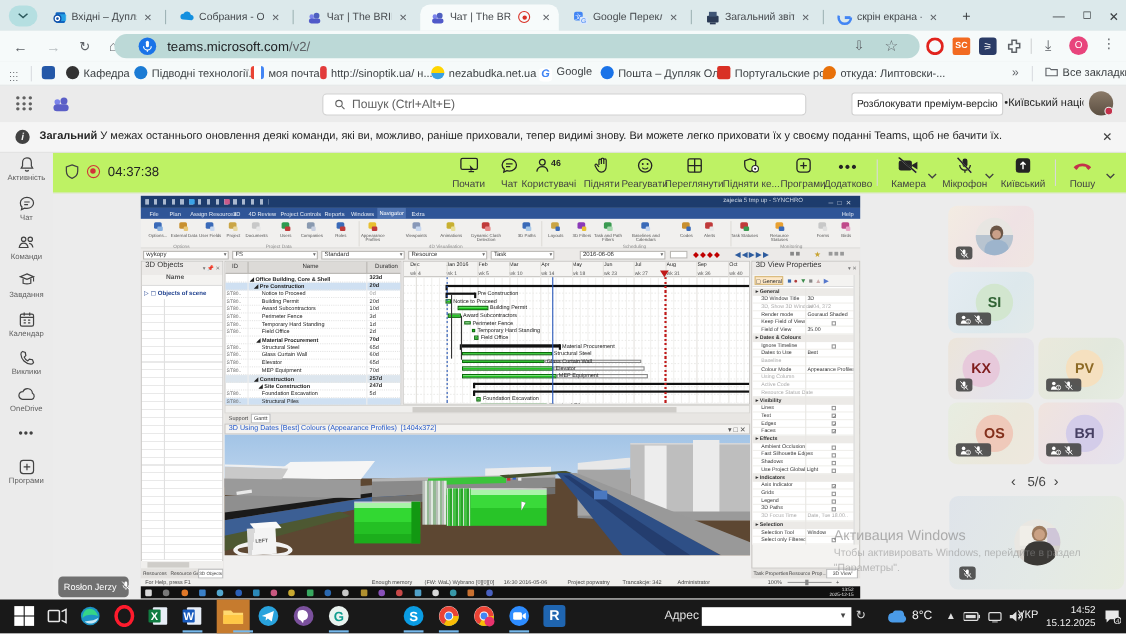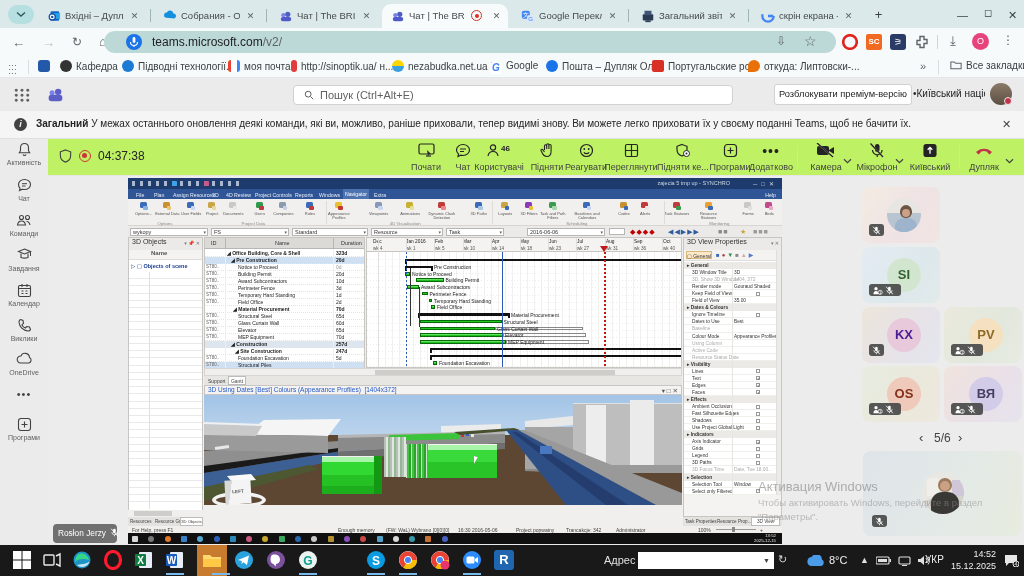--- a/index.html
+++ b/index.html
@@ -317,21 +317,21 @@
             <rect x="1" y="1" width="14" height="14" rx="3" fill="#242424"></rect>
             <path d="M8 11.5V5M5.5 7.2L8 4.7l2.5 2.5" stroke="#fff" stroke-width="1.4" fill="none"></path>
           </svg></div>
         <div class="ml">Київський</div>
       </div>
   <div class="mdiv" style="left:911px;"></div>
   <div class="mbtn" style="left:919px;width:34px;">
         <div class="mi"><svg width="20" height="15" viewBox="0 0 20 15">
             <path d="M2 9c4.5-4.5 11.5-4.5 16 0l-2.5 2.5c-1-.8-1.8-1.6-2.5-2.8-1.8-.8-4.2-.8-6 0-.7 1.2-1.5 2-2.5 2.8z" fill="#c4314b"></path>
           </svg></div>
-        <div class="ml">Дупляк</div>
+        <div class="ml">Пошу</div>
       </div>
   <div class="abs" style="left:957px;top:11px;"><svg width="9" height="6" viewBox="0 0 9 6">
           <path d="M1 1.2l3.5 3.4L8 1.2" fill="none" stroke="#424242" stroke-width="1.2"></path>
         </svg></div>
 </div>
 
 <div id="sidebar">
   <div class="sbi" style="top:3px;">
         <div class="ic"><svg width="15" height="15" viewBox="0 0 15 15">
             <path d="M7.5 1.5c2.5 0 4 1.8 4 4.2v3l1.2 2.1H2.3l1.2-2.1v-3c0-2.4 1.5-4.2 4-4.2zM6 12.5a1.6 1.6 0 0 0 3 0" fill="none" stroke="#424242" stroke-width="1.1"></path>
@@ -982,21 +982,21 @@
             <path d="M1.5 11c.3-2.8 1.6-4.2 3.5-4.2S8.2 8.2 8.5 11z" fill="#fff"></path>
             <circle cx="10.5" cy="8.5" r="2.8" fill="none" stroke="#fff" stroke-width="1"></circle>
             <text x="10.5" y="10.6" font-size="5.5" fill="#fff" text-anchor="middle">1</text>
           </svg><svg width="9" height="9" viewBox="0 0 12 12" style="margin:1.5px 0;vertical-align:top;">
             <rect x="4.2" y="1" width="3.4" height="6" rx="1.7" fill="#fff"></rect>
             <path d="M2.5 5.5a3.5 3.5 0 0 0 7 0M6 9v2" stroke="#fff" stroke-width="1" fill="none"></path>
             <path d="M1.5 1l9 10" stroke="#fff" stroke-width="1.2"></path>
           </svg></div>
   </div>
   <div class="ptile" style="left:814px;top:131px;width:78px;height:56px;background:linear-gradient(125deg,#ece5da,#e6e3e9 60%,#e4e6ee);">
-    <div class="pinit" style="left:25px;top:11px;width:34px;height:34px;background:#e7c9db;color:#4c1d95;font-size:13px;line-height:34px;">KX</div>
+    <div class="pinit" style="left:13px;top:11px;width:34px;height:34px;background:#e7c9db;color:#7f1d1d;font-size:13px;line-height:34px;">KX</div>
     <div class="pbadge" style="width:15px;"><svg width="9" height="9" viewBox="0 0 12 12" style="margin:1.5px 3px;vertical-align:top;">
             <rect x="4.2" y="1" width="3.4" height="6" rx="1.7" fill="#fff"></rect>
             <path d="M2.5 5.5a3.5 3.5 0 0 0 7 0M6 9v2" stroke="#fff" stroke-width="1" fill="none"></path>
             <path d="M1.5 1l9 10" stroke="#fff" stroke-width="1.2"></path>
           </svg></div>
   </div>
   <div class="ptile" style="left:896px;top:131px;width:78px;height:56px;background:linear-gradient(125deg,#eae9dc,#e2e8dd 60%,#e6ece2);">
     <div class="pinit" style="left:25px;top:11px;width:34px;height:34px;background:#f5e0bf;color:#8d6a25;font-size:13px;line-height:34px;">PV</div>
     <div class="pbadge" style="width:32px;"><svg width="11" height="9" viewBox="0 0 14 12" style="margin:1.5px 2px 1.5px 3px;vertical-align:top;">
             <circle cx="5" cy="3.5" r="2.2" fill="#fff"></circle>

